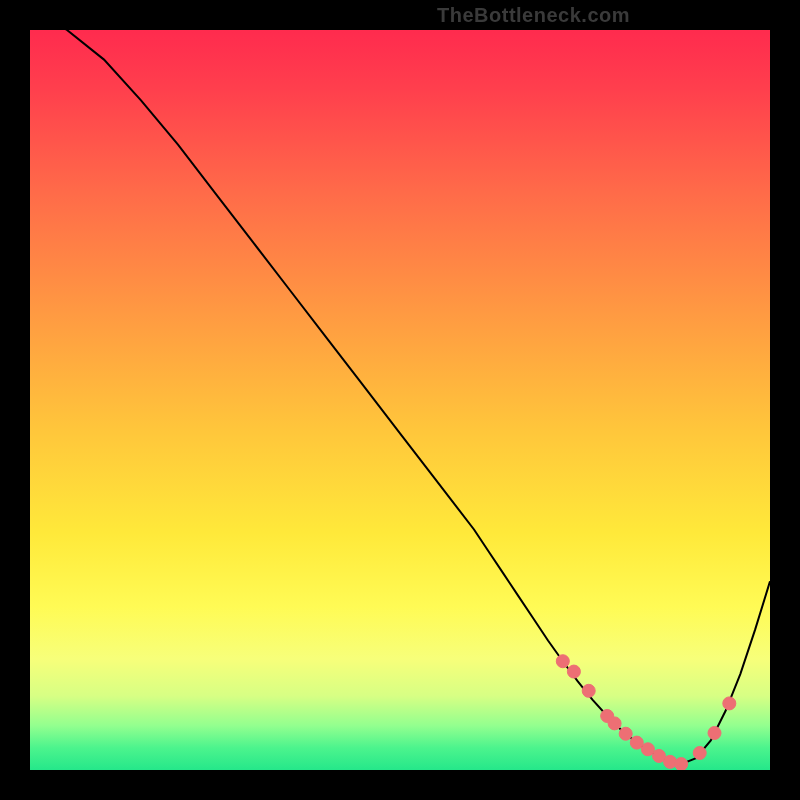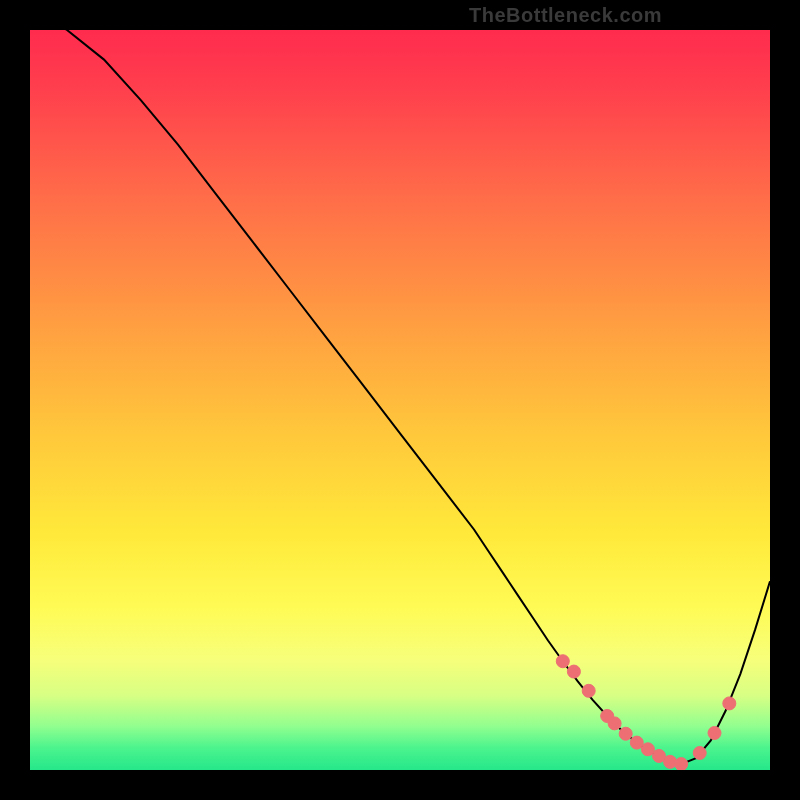--- a/index.html
+++ b/index.html
@@ -9,21 +9,20 @@
     height: 800px;
     background: #000;
     font-family: Arial, Helvetica, sans-serif;
     overflow: hidden;
   }
   .frame {
     position: relative;
     width: 640px;
     height: 800px;
     background: #000;
-    padding-left: 32px;
   }
   .watermark {
     position: absolute;
     top: 4px;
     right: 10px;
     color: #3a3a3a;
     font-size: 20px;
     font-weight: bold;
     letter-spacing: 0.5px;
     z-index: 3;

